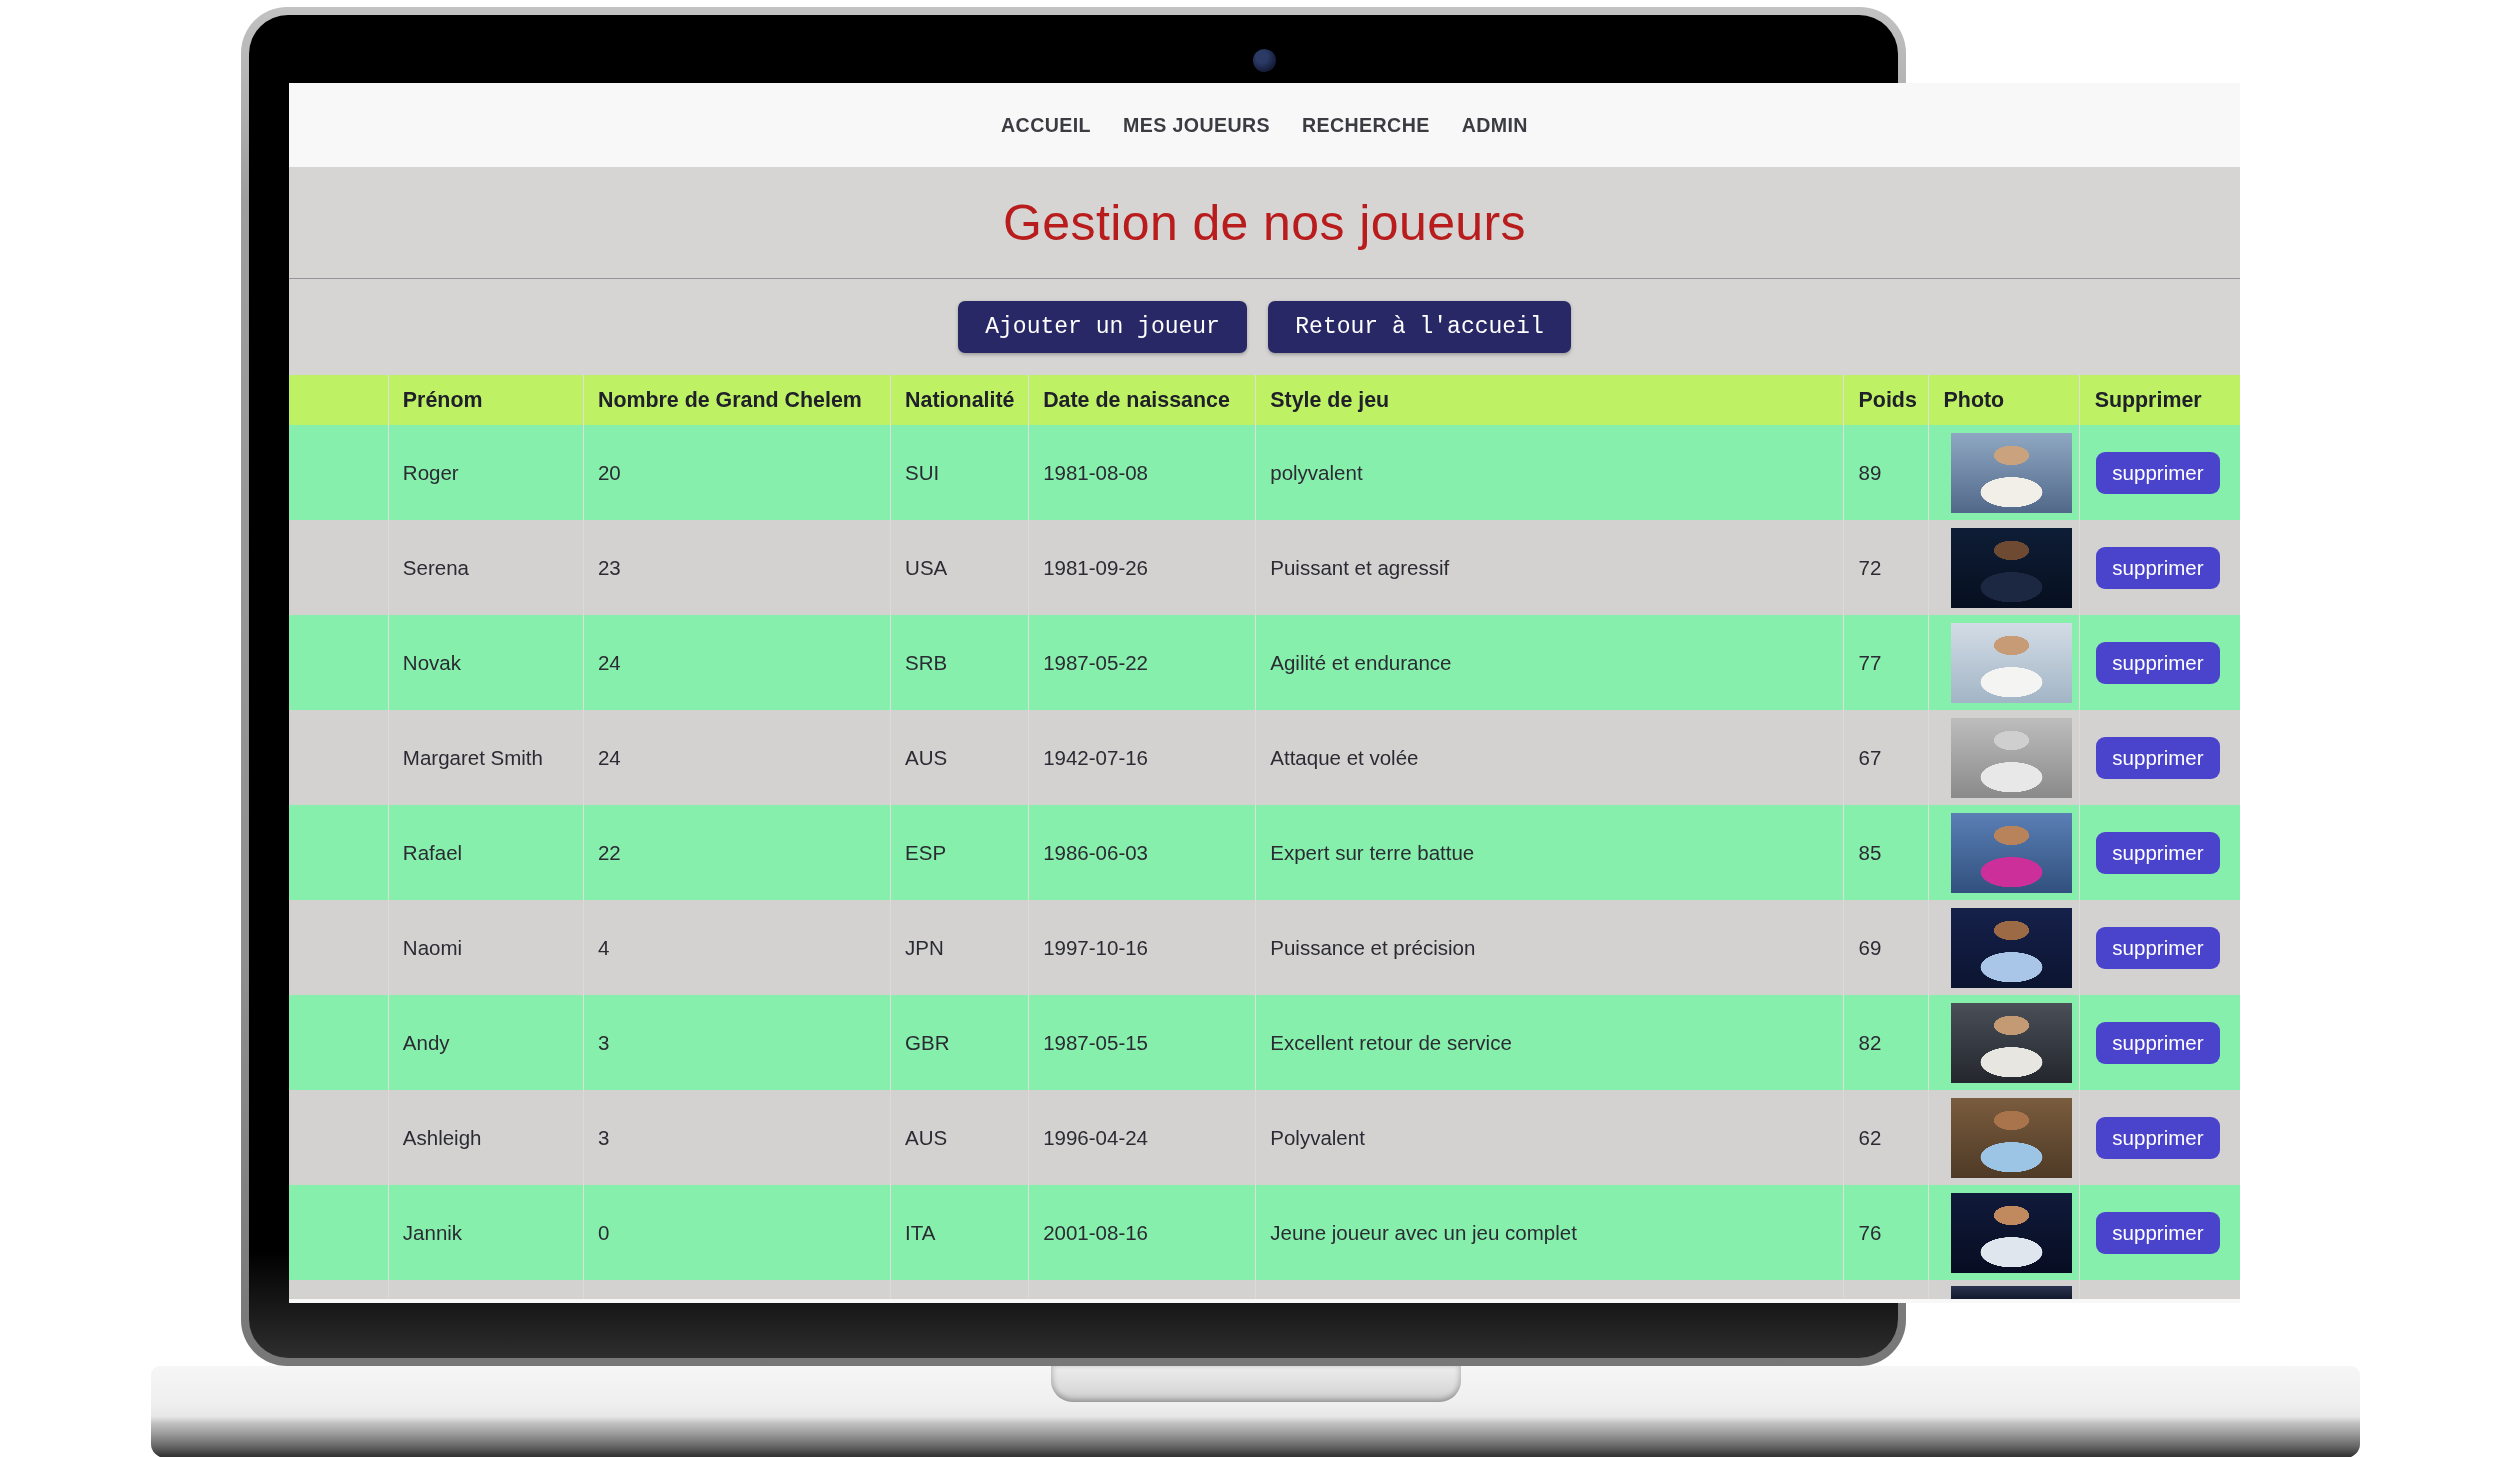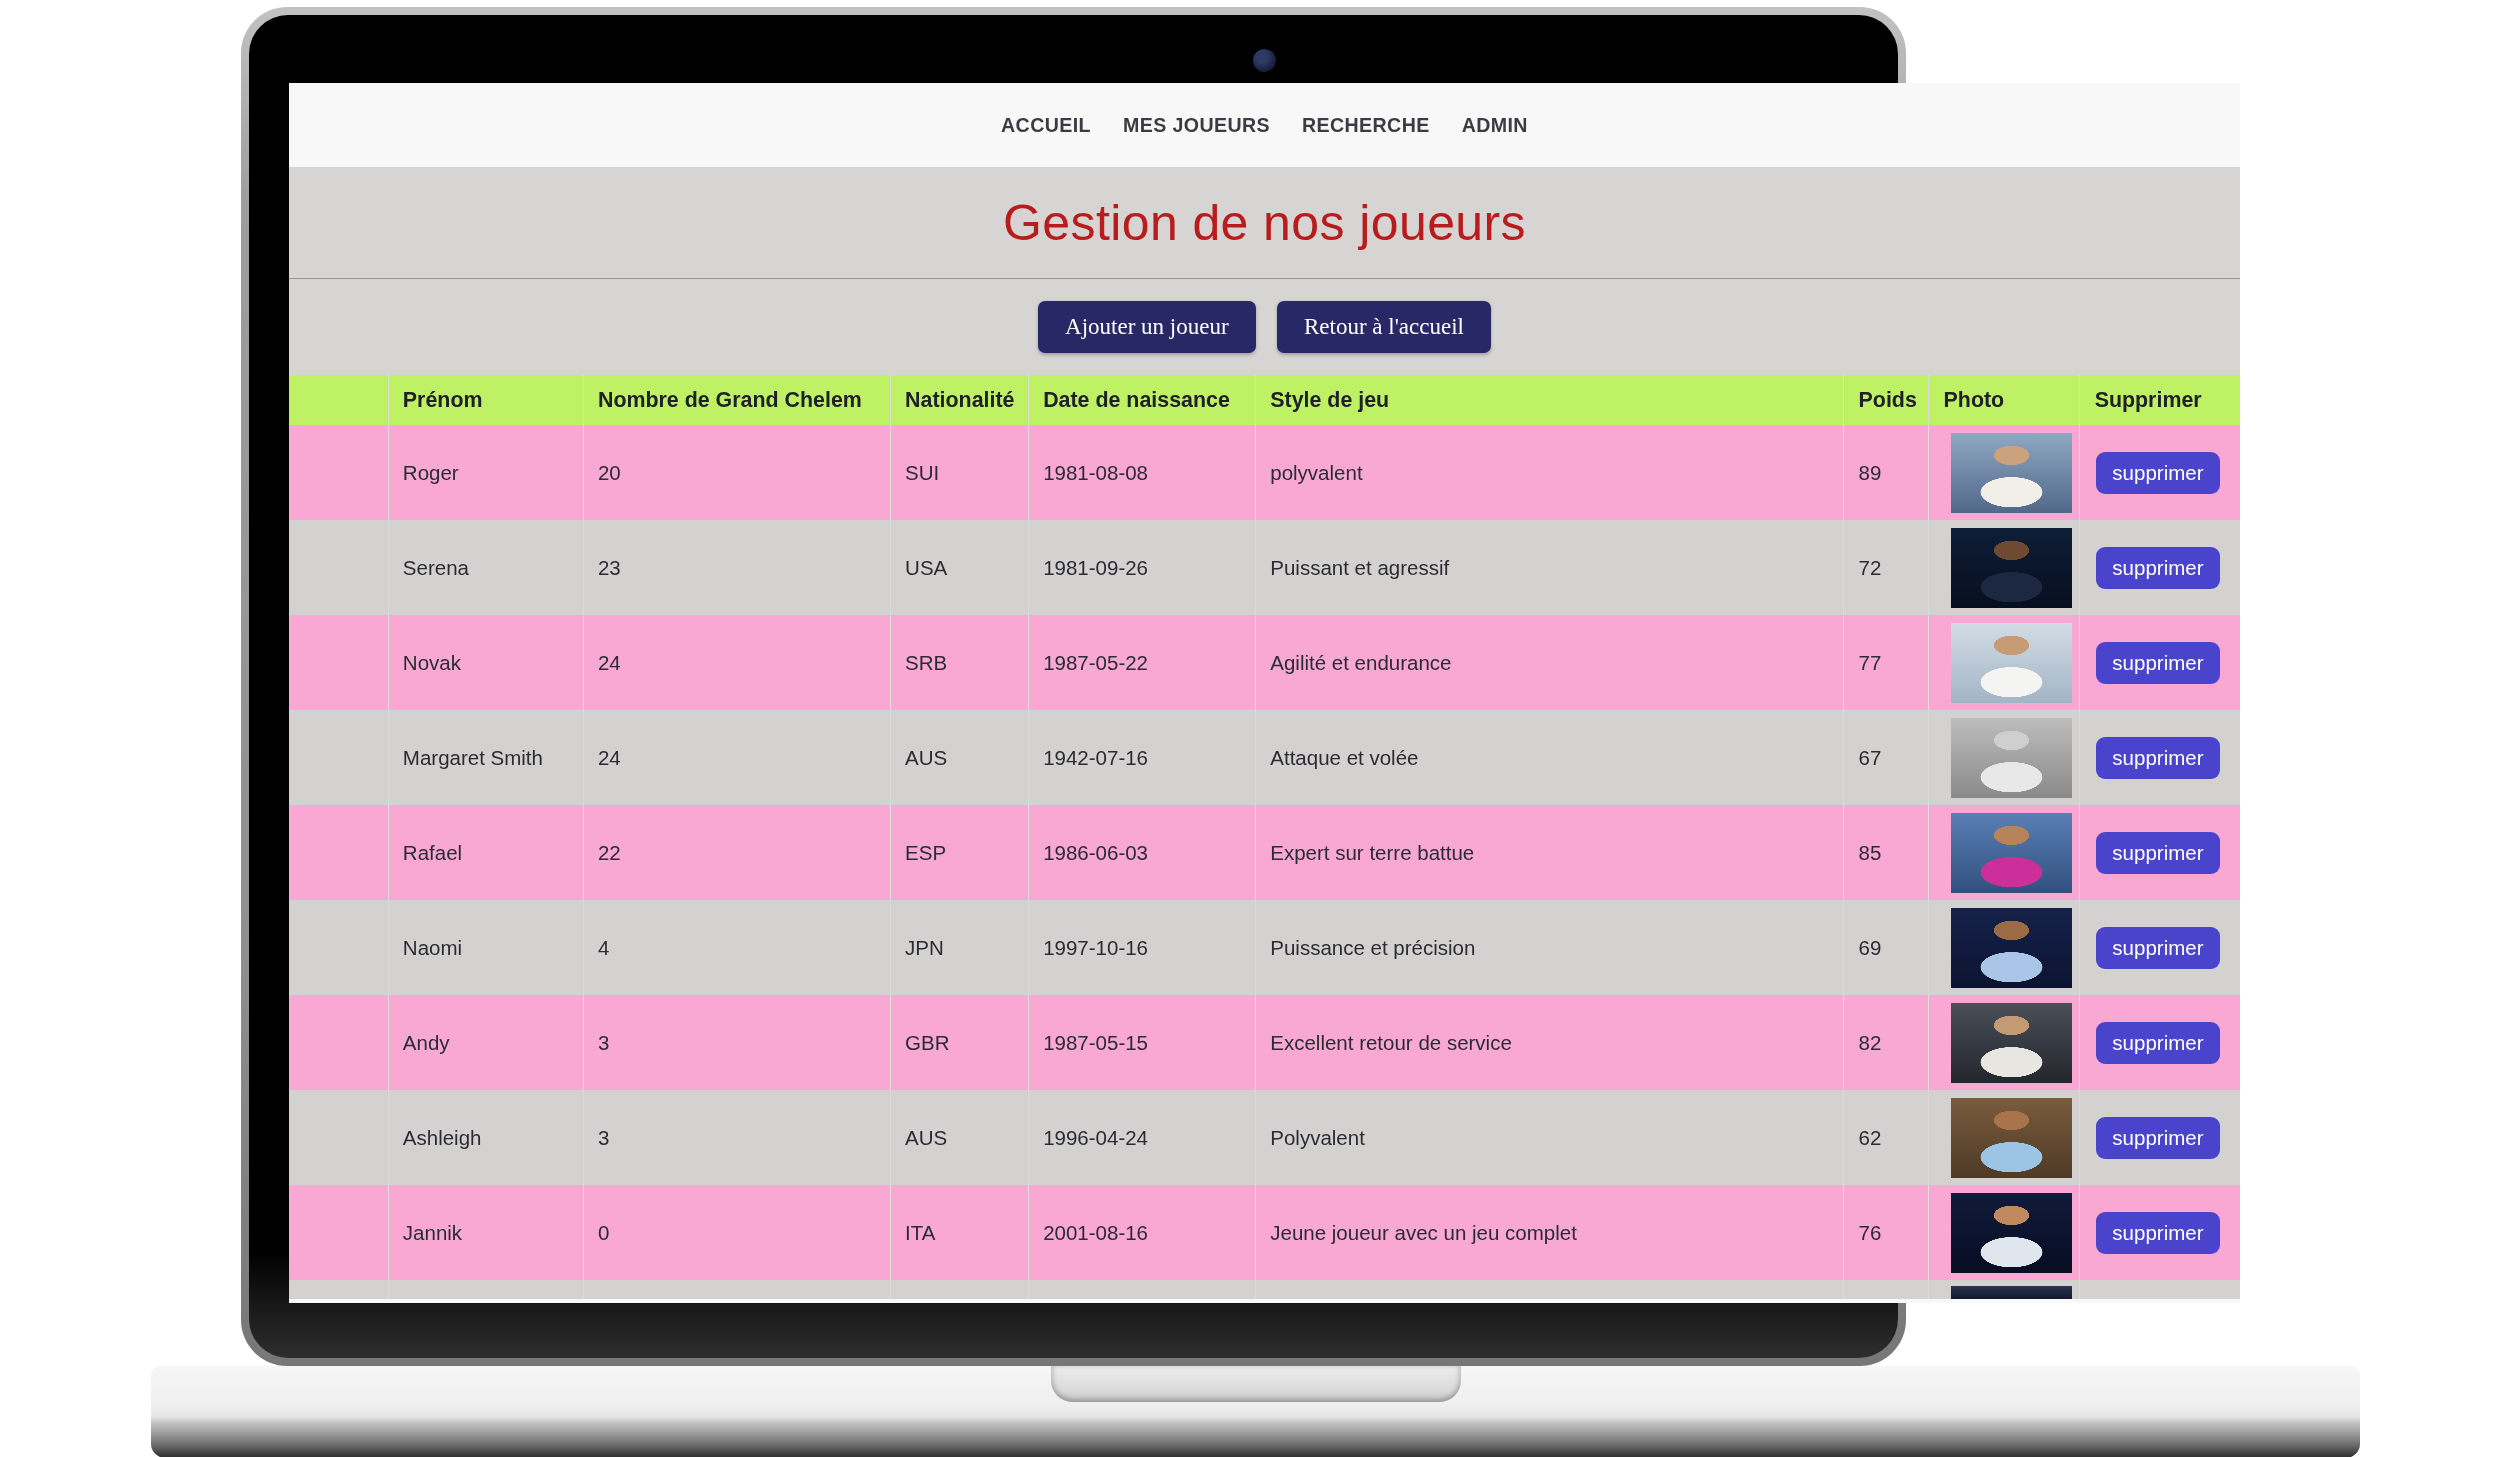--- a/index.html
+++ b/index.html
@@ -26,31 +26,31 @@
 
   
   .navbar{height:84px;display:flex;align-items:center;justify-content:center;gap:32px;background:#f8f8f9;}
   .nav-link{font-size:19.6px;font-weight:700;letter-spacing:0.4px;color:#3b3b42;cursor:pointer;}
 
   .title-band{height:111px;background:#d6d5d3;border-bottom:1.8px solid #96969a;
               display:flex;align-items:center;justify-content:center;}
   .page-title{font-size:50px;font-weight:500;color:#b91c1c;letter-spacing:0.4px;}
 
   .actions-band{height:96px;background:#d6d5d3;display:flex;align-items:center;justify-content:center;gap:21.4px;}
-  .action-btn{background:#282866;color:#fff;border:none;border-radius:7.1px;font-family:Liberation Serif, serif;
+  .action-btn{background:#282866;color:#fff;border:none;border-radius:7.1px;font-family:Liberation Mono, monospace;
               font-size:23px;font-weight:500;padding:13.4px 27px;cursor:pointer;
               box-shadow:0 1.8px 3.6px rgba(0,0,0,.25);}
 
   table.players{border-collapse:collapse;table-layout:fixed;width:1951px;background:#f2f1ef;}
   .players th{height:50px;background:#bef264;font-size:21.4px;font-weight:700;color:#20202a;
               text-align:left;padding:0 0 0 14.3px;border-right:1.8px solid #dfdedc;}
   .players td{height:95px;font-size:20.5px;font-weight:400;color:#2b2b33;
               padding:0 0 0 14.3px;border-right:1.8px solid #dfdedc;overflow:hidden;white-space:nowrap;}
   .players th:last-child,.players td:last-child{border-right:none;}
-  .players tr.odd td{background:#f9a8d4;}
+  .players tr.odd td{background:#86efac;}
   .players tr.even td{background:#d4d2d0;border-right-color:#dcdad8;}
   .players tr.partial td{height:18.7px;}
   .photo-cell{padding-left:21.4px !important;}
   .player-photo{width:121px;height:80px;}
   .photo-sliver{width:121px;height:12.5px;margin-top:6.2px;}
   .delete-btn{background:#4a44cd;color:#fff;border:none;border-radius:9px;font-family:inherit;
               font-size:20.5px;font-weight:500;padding:9px 16px;cursor:pointer;}
   .del-cell{text-align:left;padding-left:16px !important;}
 </style>
 </head>

